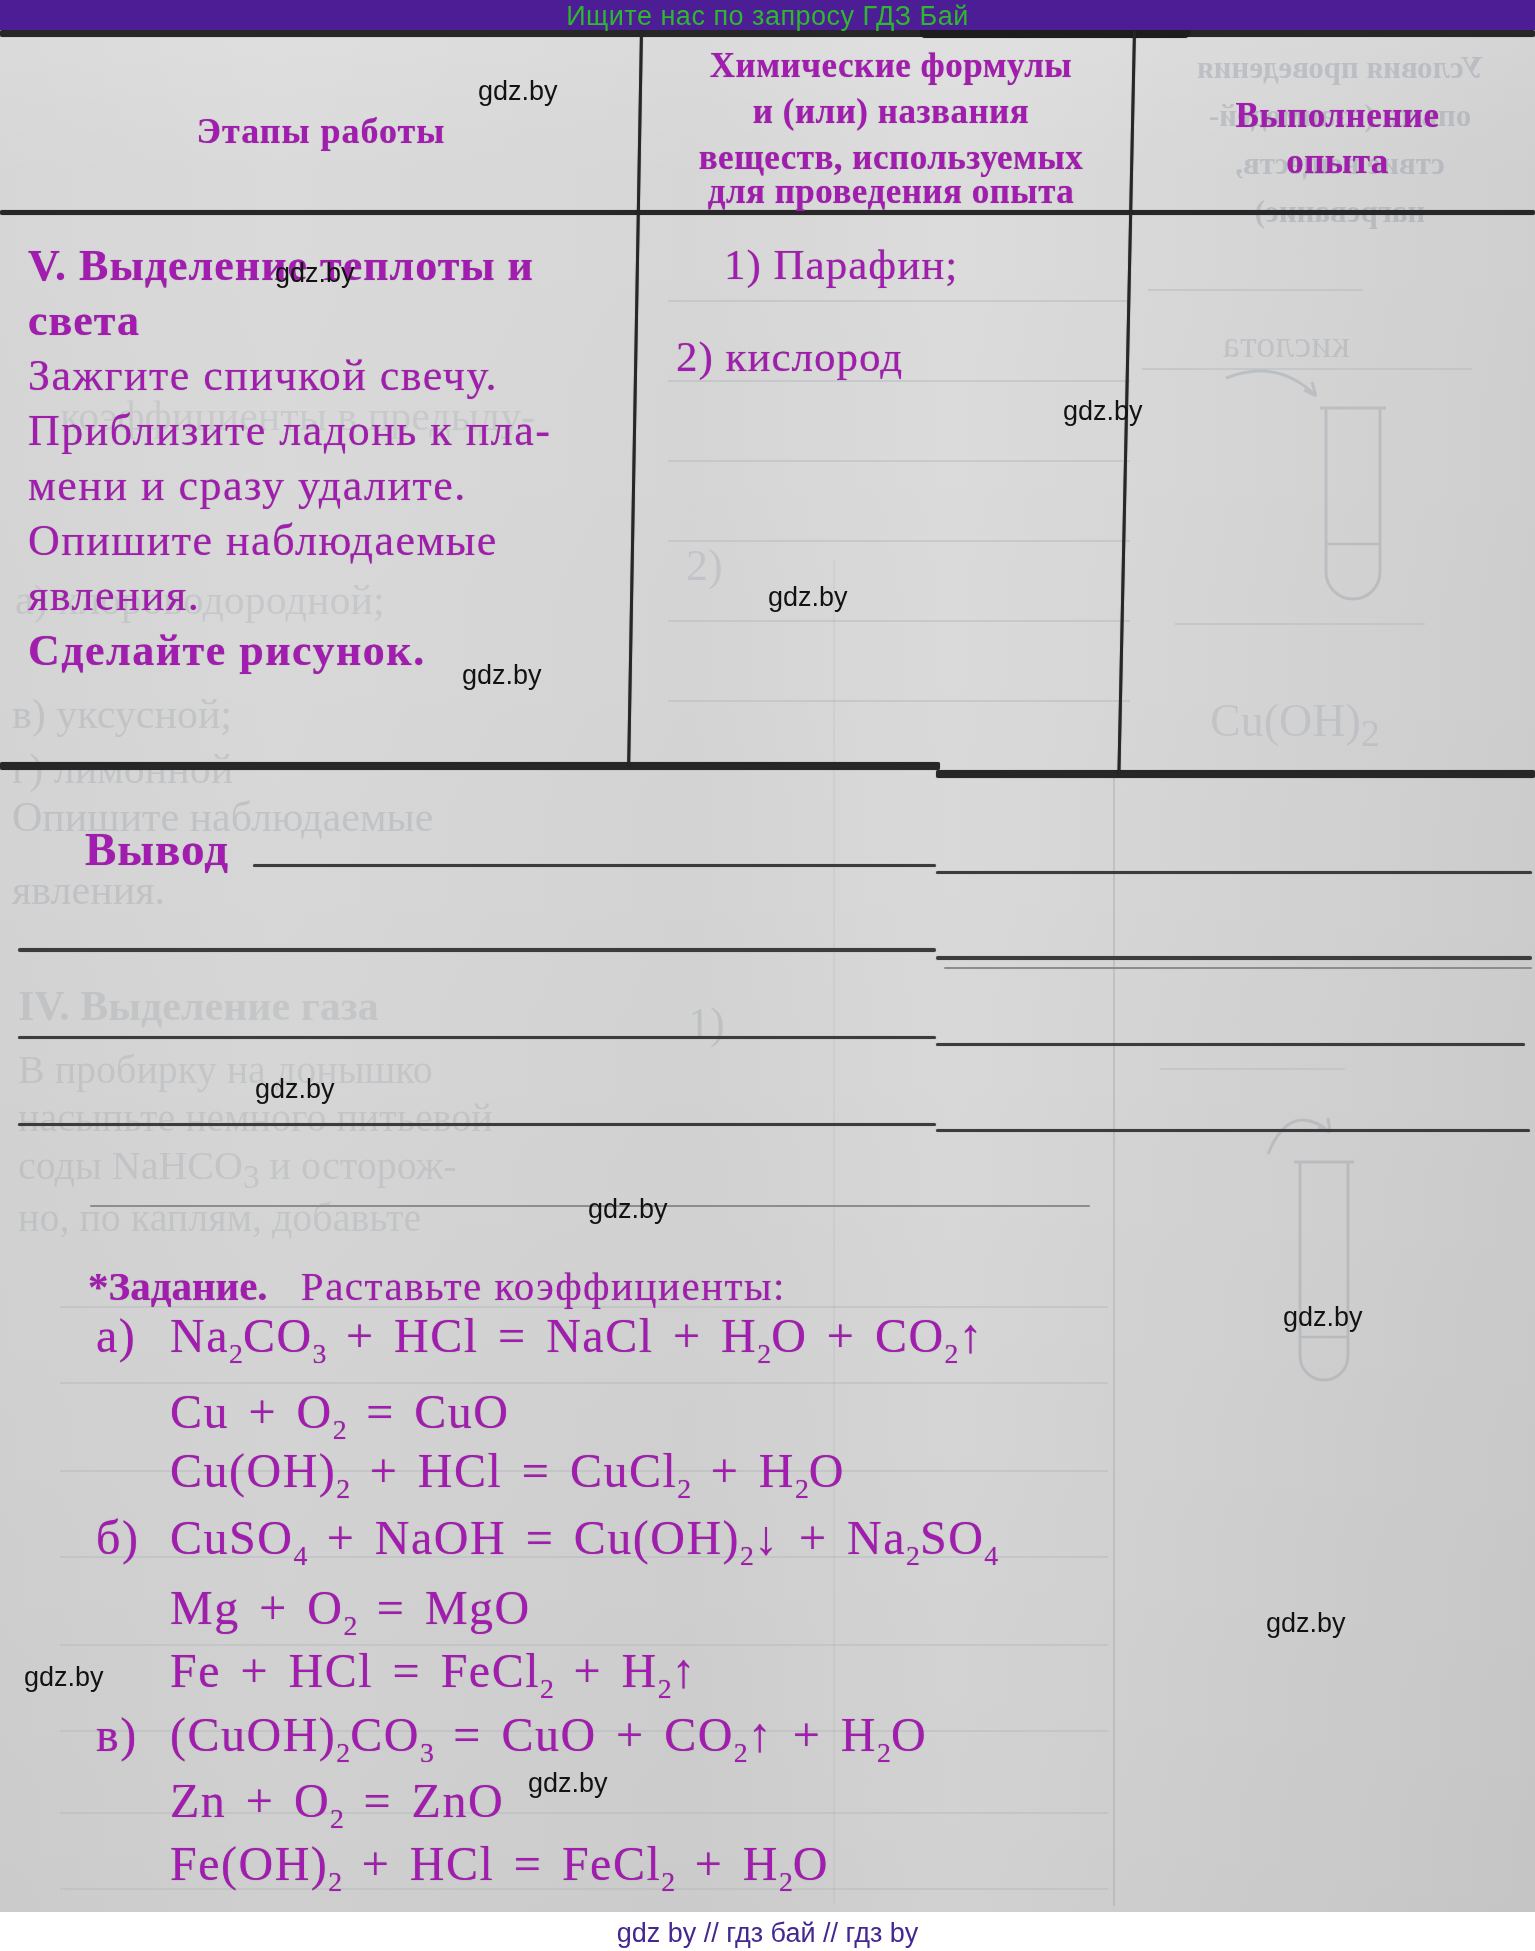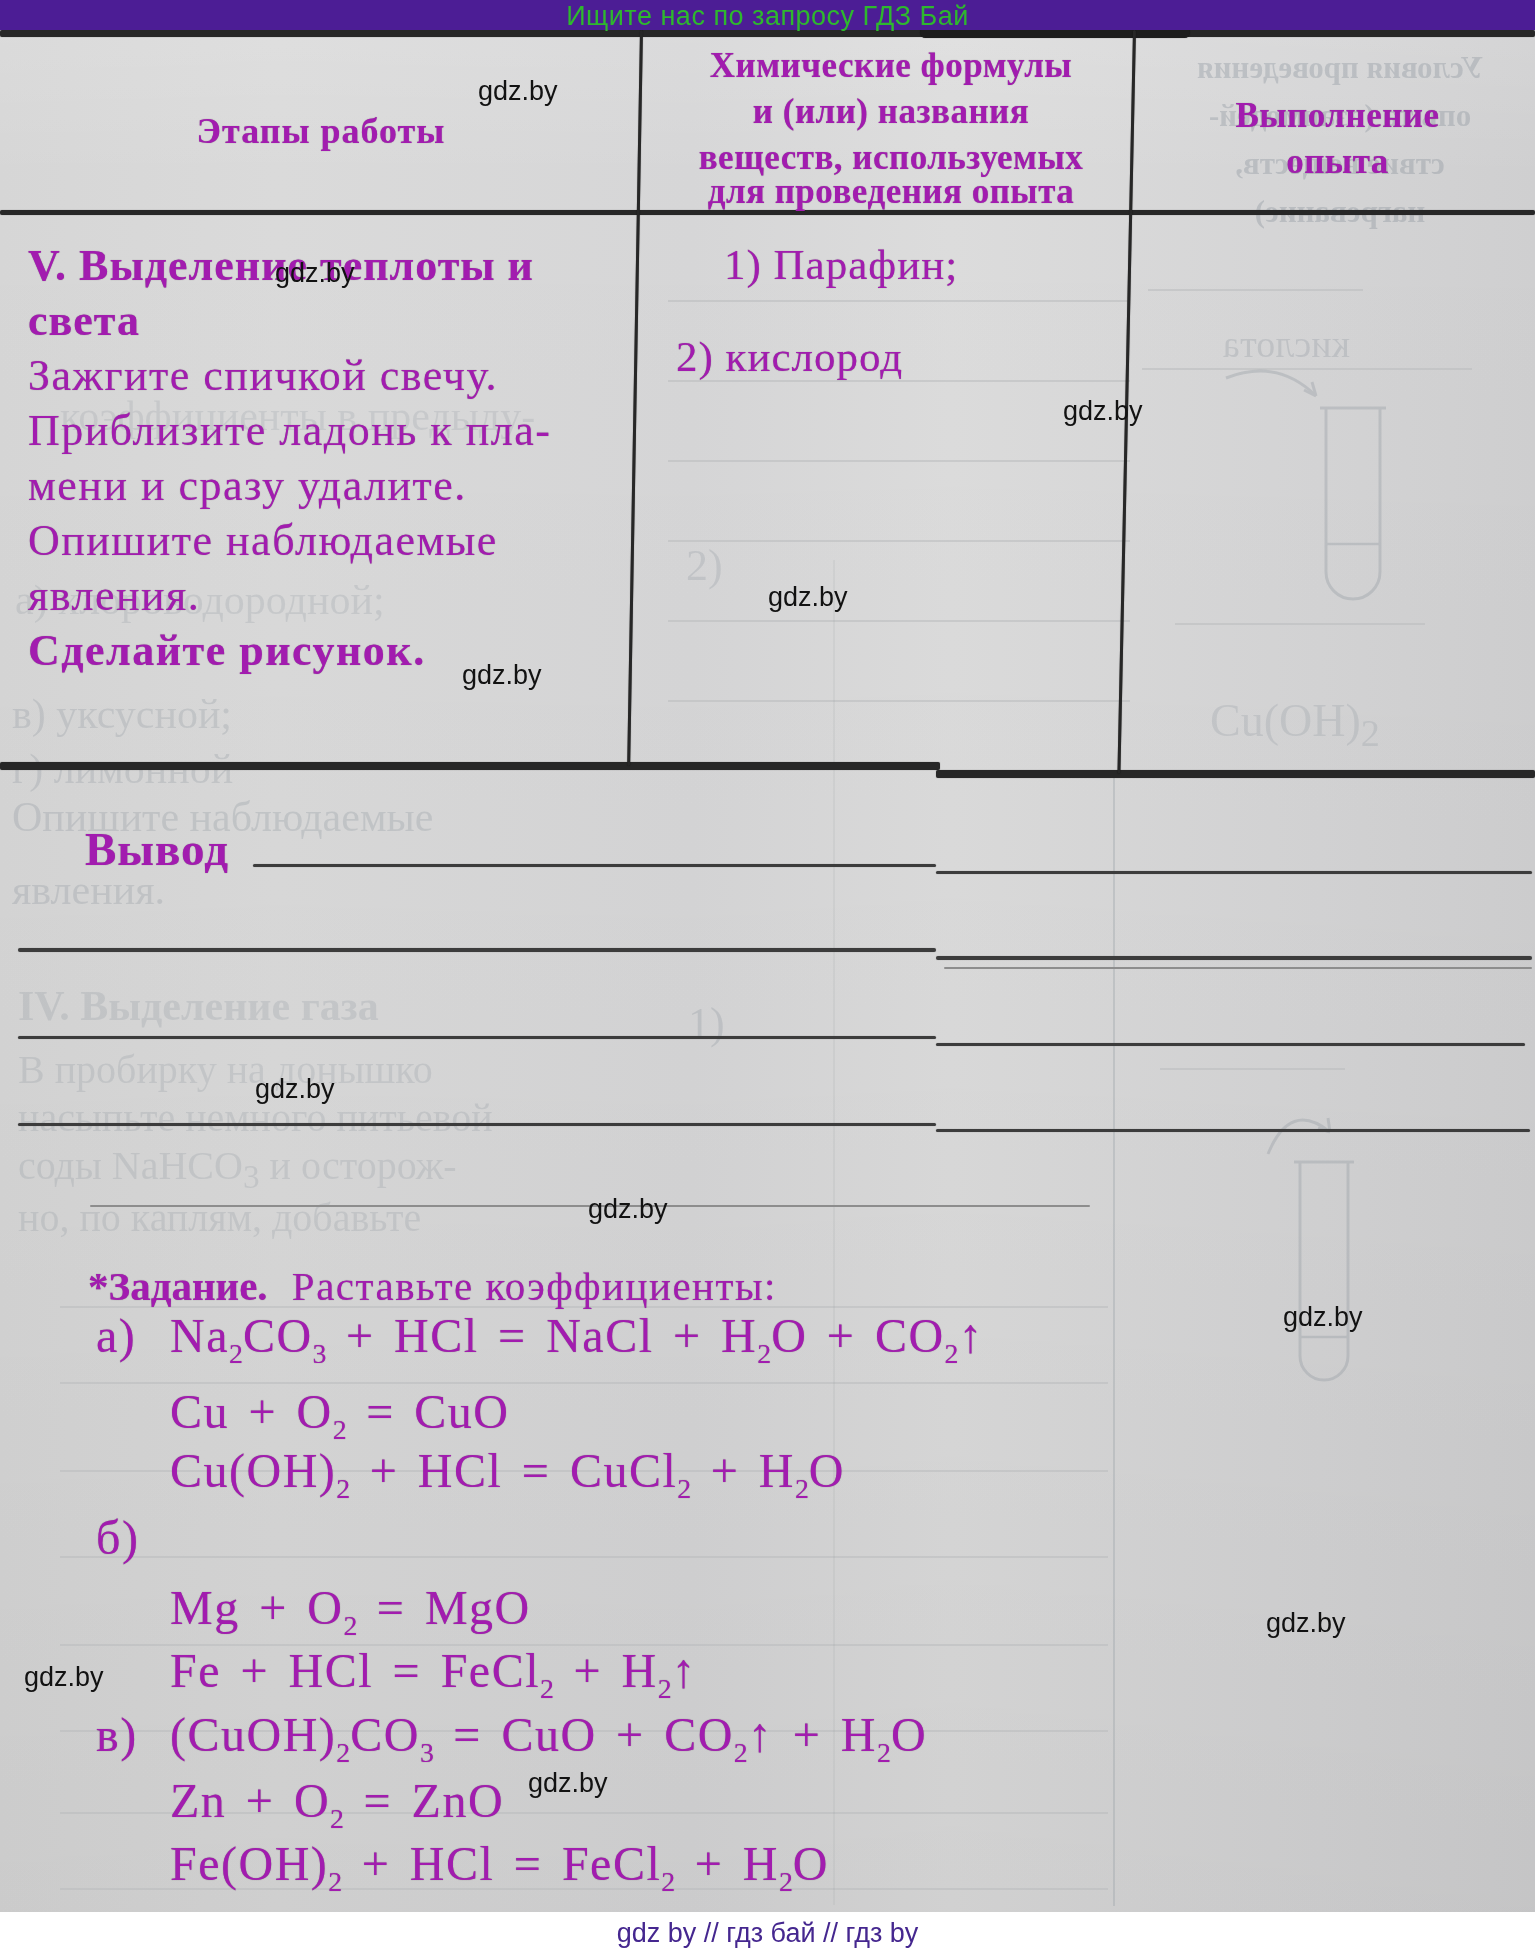--- a/index.html
+++ b/index.html
@@ -142,37 +142,38 @@
   <div class="rule" style="left:936px;top:956px;width:596px;height:4px;"></div>
   <div class="rule light" style="left:944px;top:967px;width:588px;"></div>
   <div class="rule" style="left:18px;top:1036px;width:918px;"></div>
   <div class="rule" style="left:936px;top:1043px;width:589px;"></div>
   <div class="rule" style="left:18px;top:1123px;width:918px;"></div>
   <div class="rule" style="left:936px;top:1129px;width:594px;"></div>
   <div class="rule light" style="left:90px;top:1205px;width:1000px;"></div>
 
   <div class="hline ink" style="left:88px;top:1262px;font-size:41px;">
     <span class="bold">*Задание.</span>
-    <span style="margin-left:14px;letter-spacing:1.5px;">Раставьте коэффициенты:</span>
+    <span style="margin-left:23px;letter-spacing:1.5px;">Раставьте коэффициенты:</span>
   </div>
 
   <div class="eq ink" style="top:1308px;">
     <span class="pre">а)</span>
     <span>Na<sub>2</sub>CO<sub>3</sub> + HCl = NaCl + H<sub>2</sub>O + CO<sub>2</sub>↑</span>
   </div>
   <div class="eq ink" style="top:1384px;">
     <span class="pre"></span>
     <span>Cu + O<sub>2</sub> = CuO</span>
   </div>
   <div class="eq ink" style="top:1443px;">
     <span class="pre"></span>
     <span>Cu(OH)<sub>2</sub> + HCl = CuCl<sub>2</sub> + H<sub>2</sub>O</span>
   </div>
   <div class="eq ink" style="top:1510px;">
     <span class="pre">б)</span>
+    <span>CuSO<sub>4</sub> + NaOH = Cu(OH)<sub>2</sub>↓ + Na<sub>2</sub>SO<sub>4</sub></span>
   </div>
   <div class="eq ink" style="top:1580px;">
     <span class="pre"></span>
     <span>Mg + O<sub>2</sub> = MgO</span>
   </div>
   <div class="eq ink" style="top:1643px;">
     <span class="pre"></span>
     <span>Fe + HCl = FeCl<sub>2</sub> + H<sub>2</sub>↑</span>
   </div>
   <div class="eq ink" style="top:1707px;">

